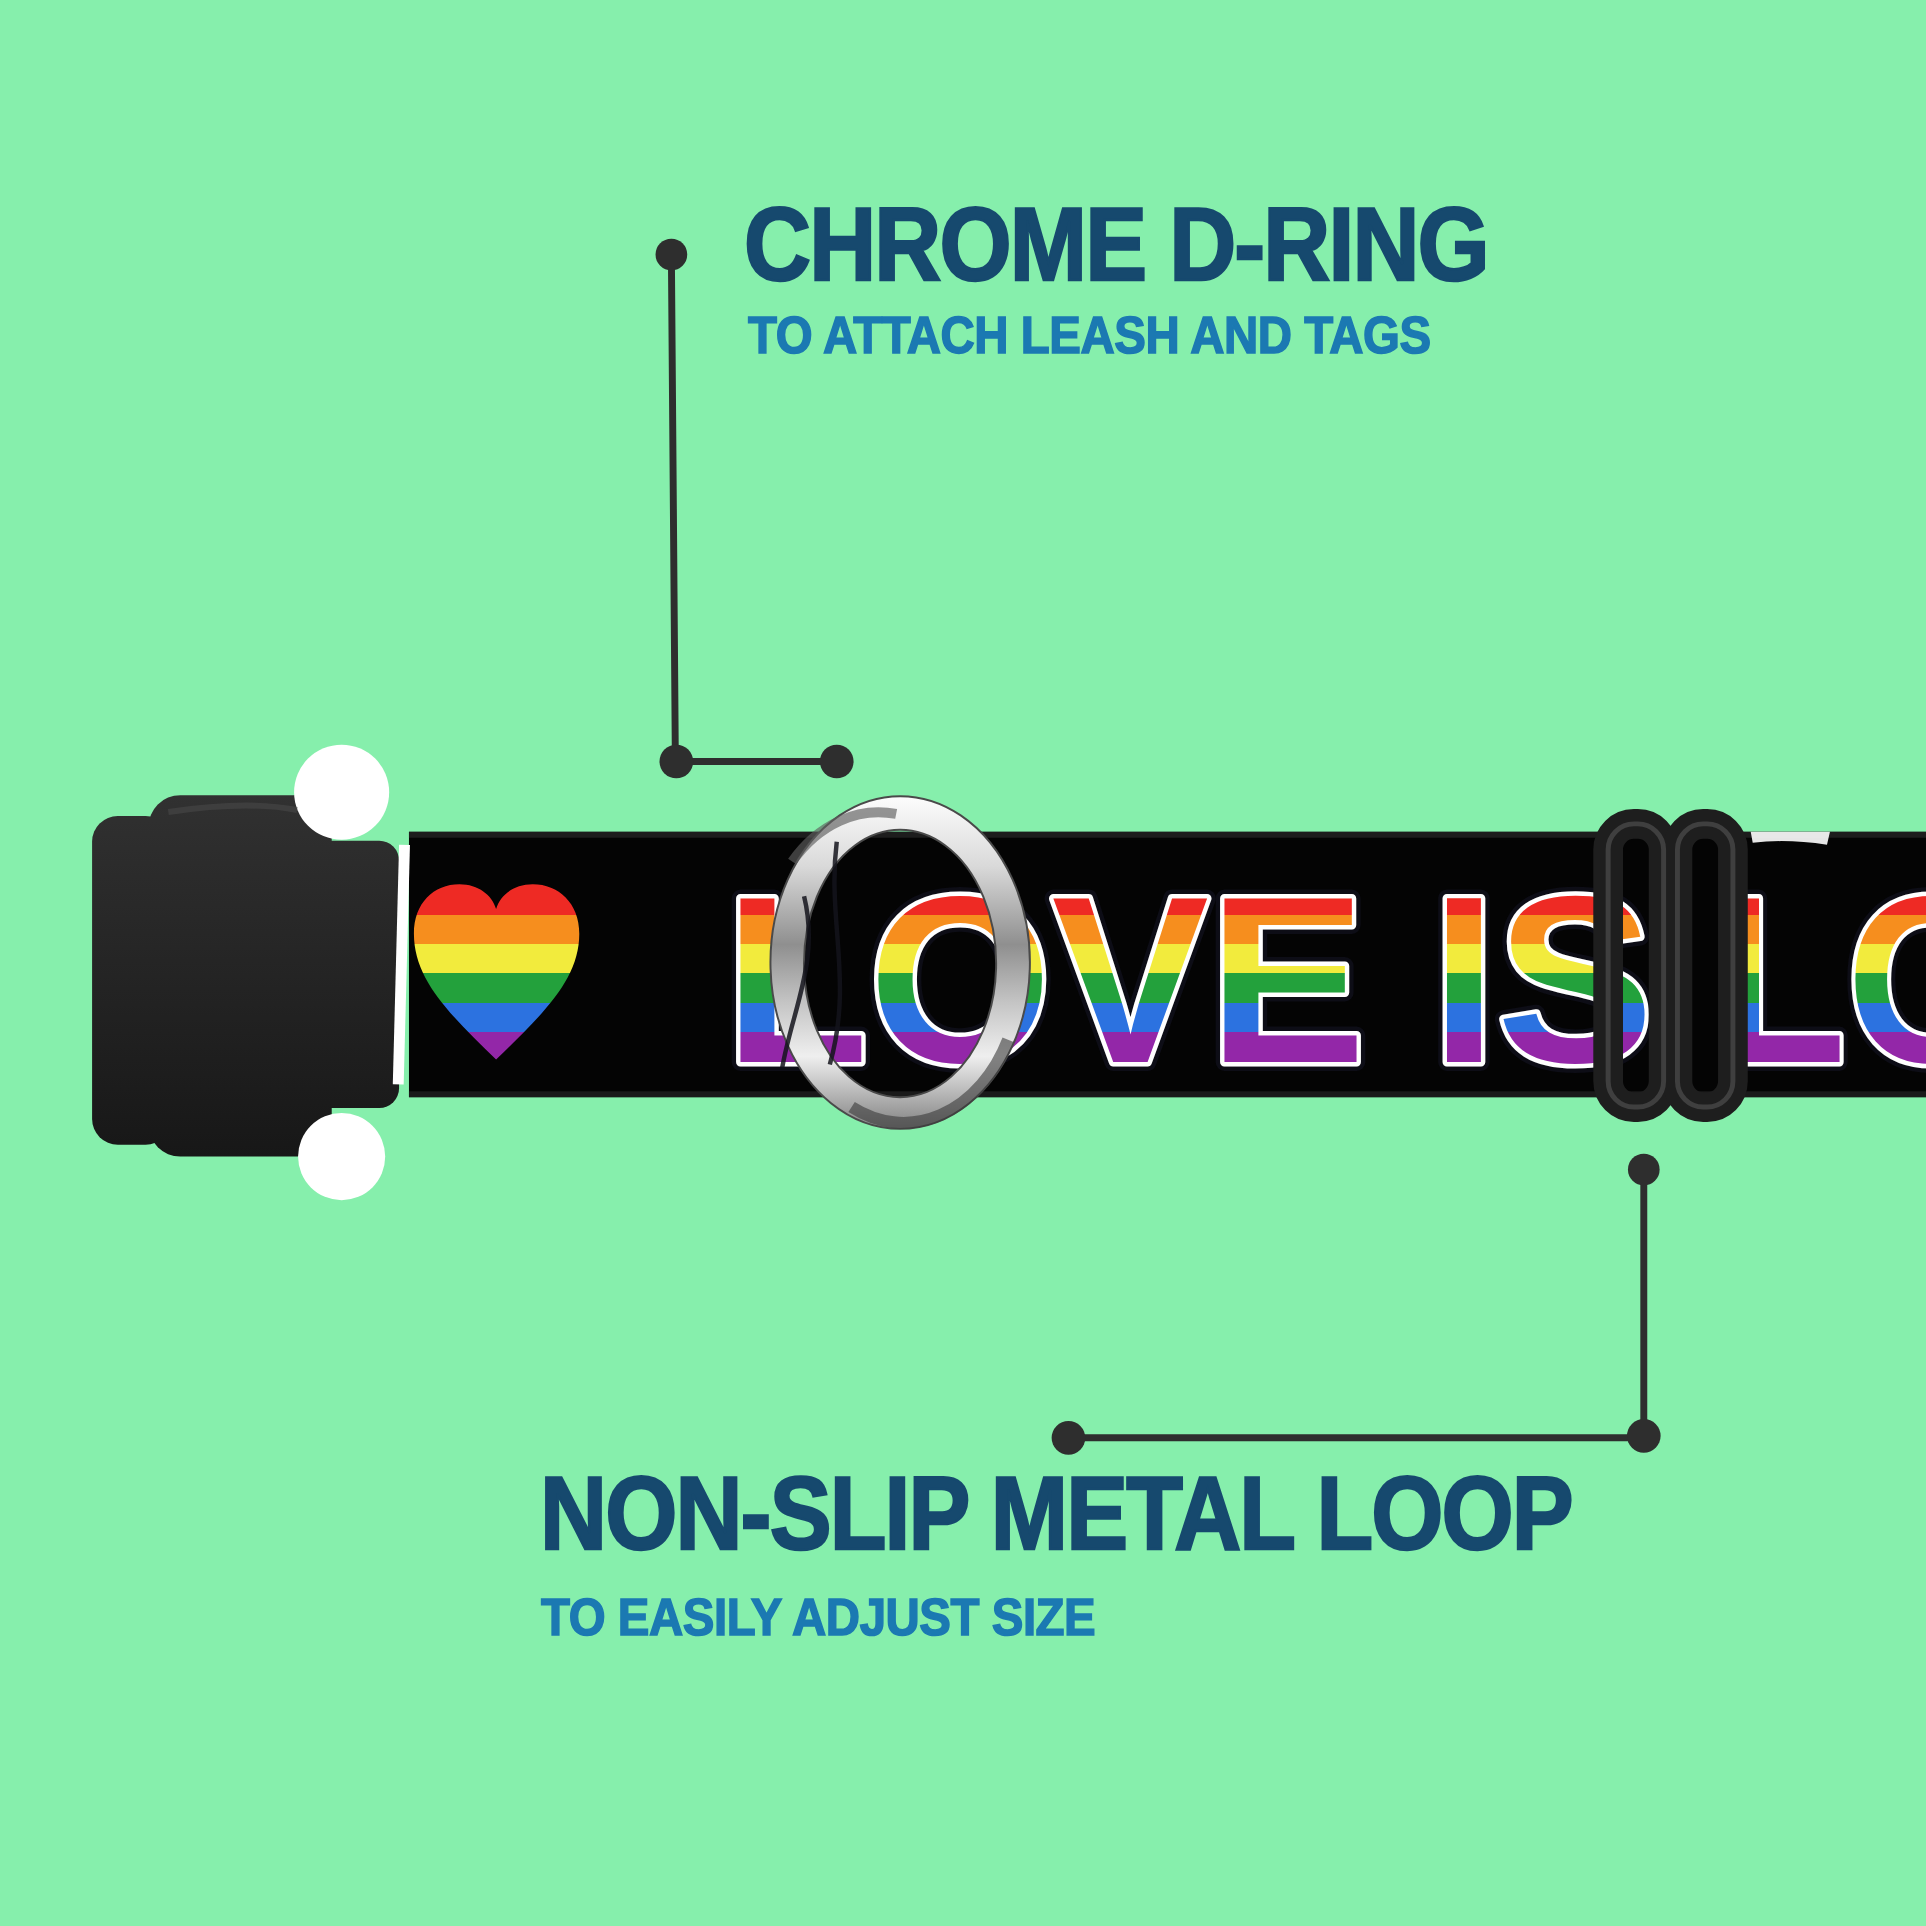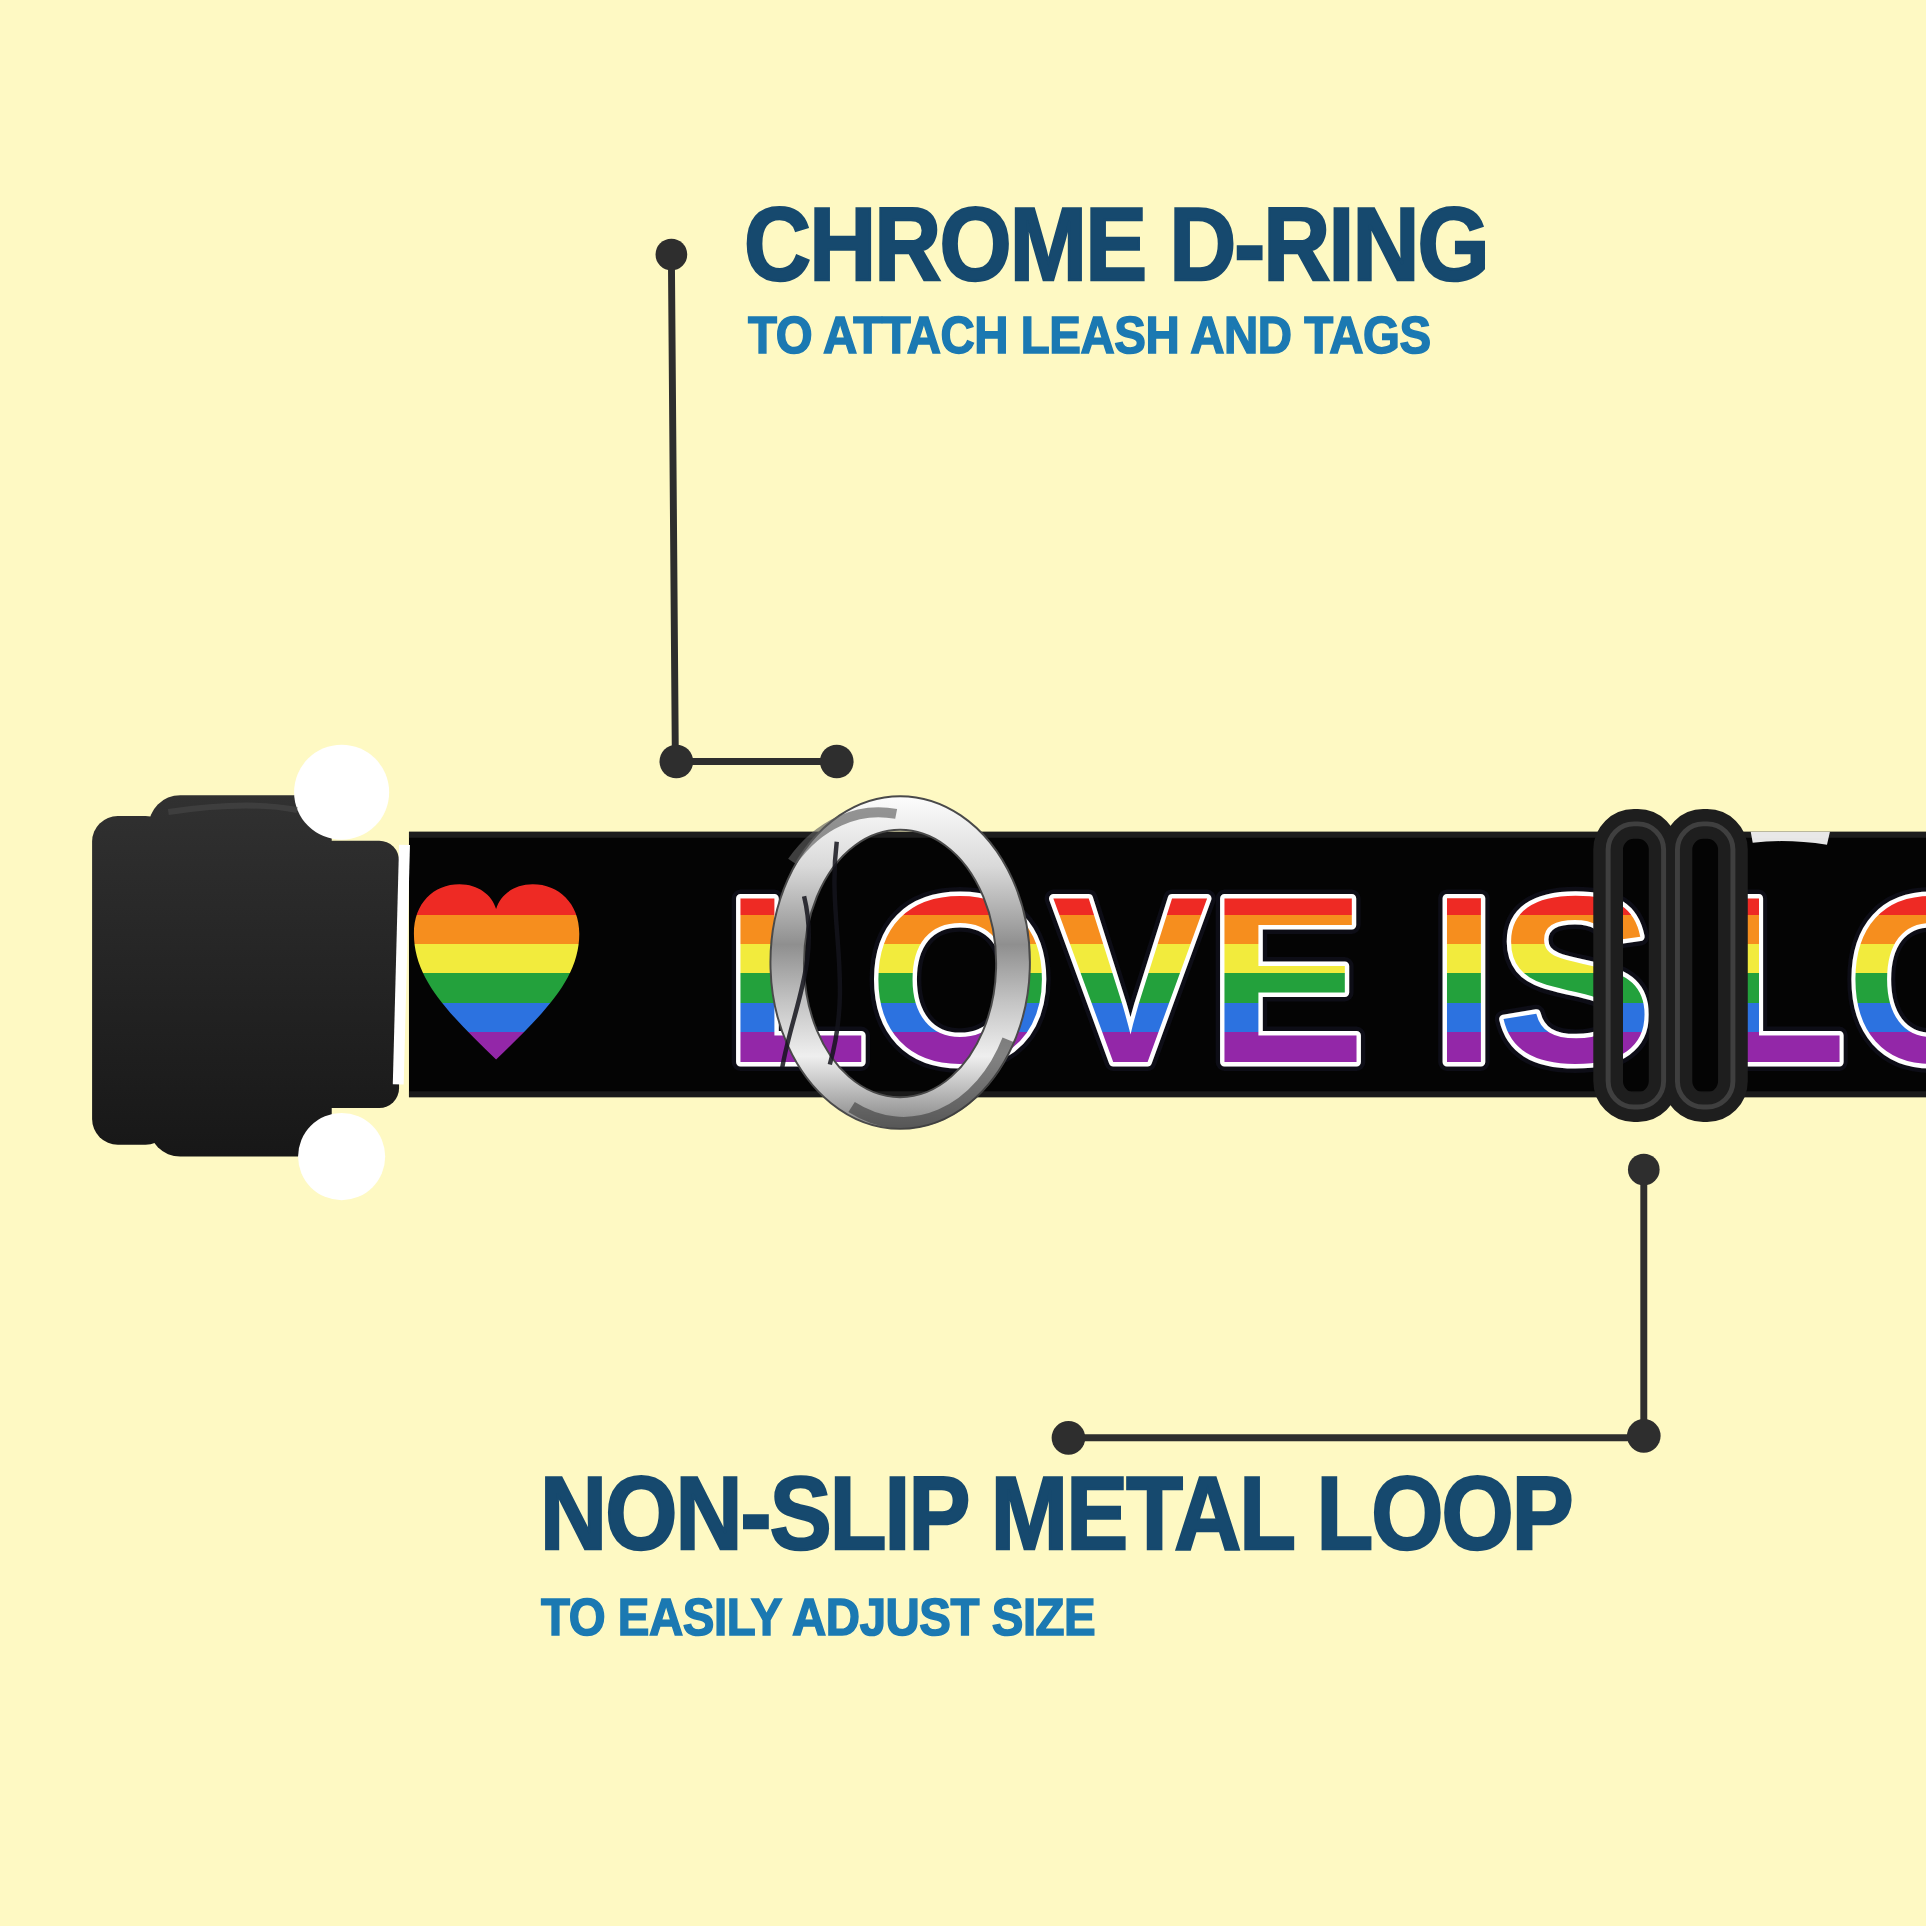--- a/index.html
+++ b/index.html
@@ -1,19 +1,19 @@
 <!DOCTYPE html>
 <html style="--heading: #16496E; --subheading: #1B79B2; --leader: #2E2E2E; --strap-black: #040404; --buckle-plastic: #232323; --chrome-light: #F4F4F4; --chrome-dark: #8F8F8F; --rainbow-red: #EE2A24; --rainbow-orange: #F68E1E; --rainbow-yellow: #F2EB3D; --rainbow-green: #23A13C; --rainbow-blue: #2C72E0; --rainbow-purple: #9327A8;"><head>
 <meta charset="utf-8">
 <style>
   html,body{margin:0;padding:0;background:#fff;}
   .canvas{
     position:relative;
     width:1927px;height:1927px;
-    background:#fef9c3;
+    background:#86efac;
     overflow:hidden;
     font-family:"Liberation Sans", sans-serif;
     text-align:center;
   }
   .canvas svg.scene{position:absolute;left:0;top:0;z-index:1;}
   .label{
     position:absolute;
     z-index:2;
     white-space:nowrap;
     line-height:1;

